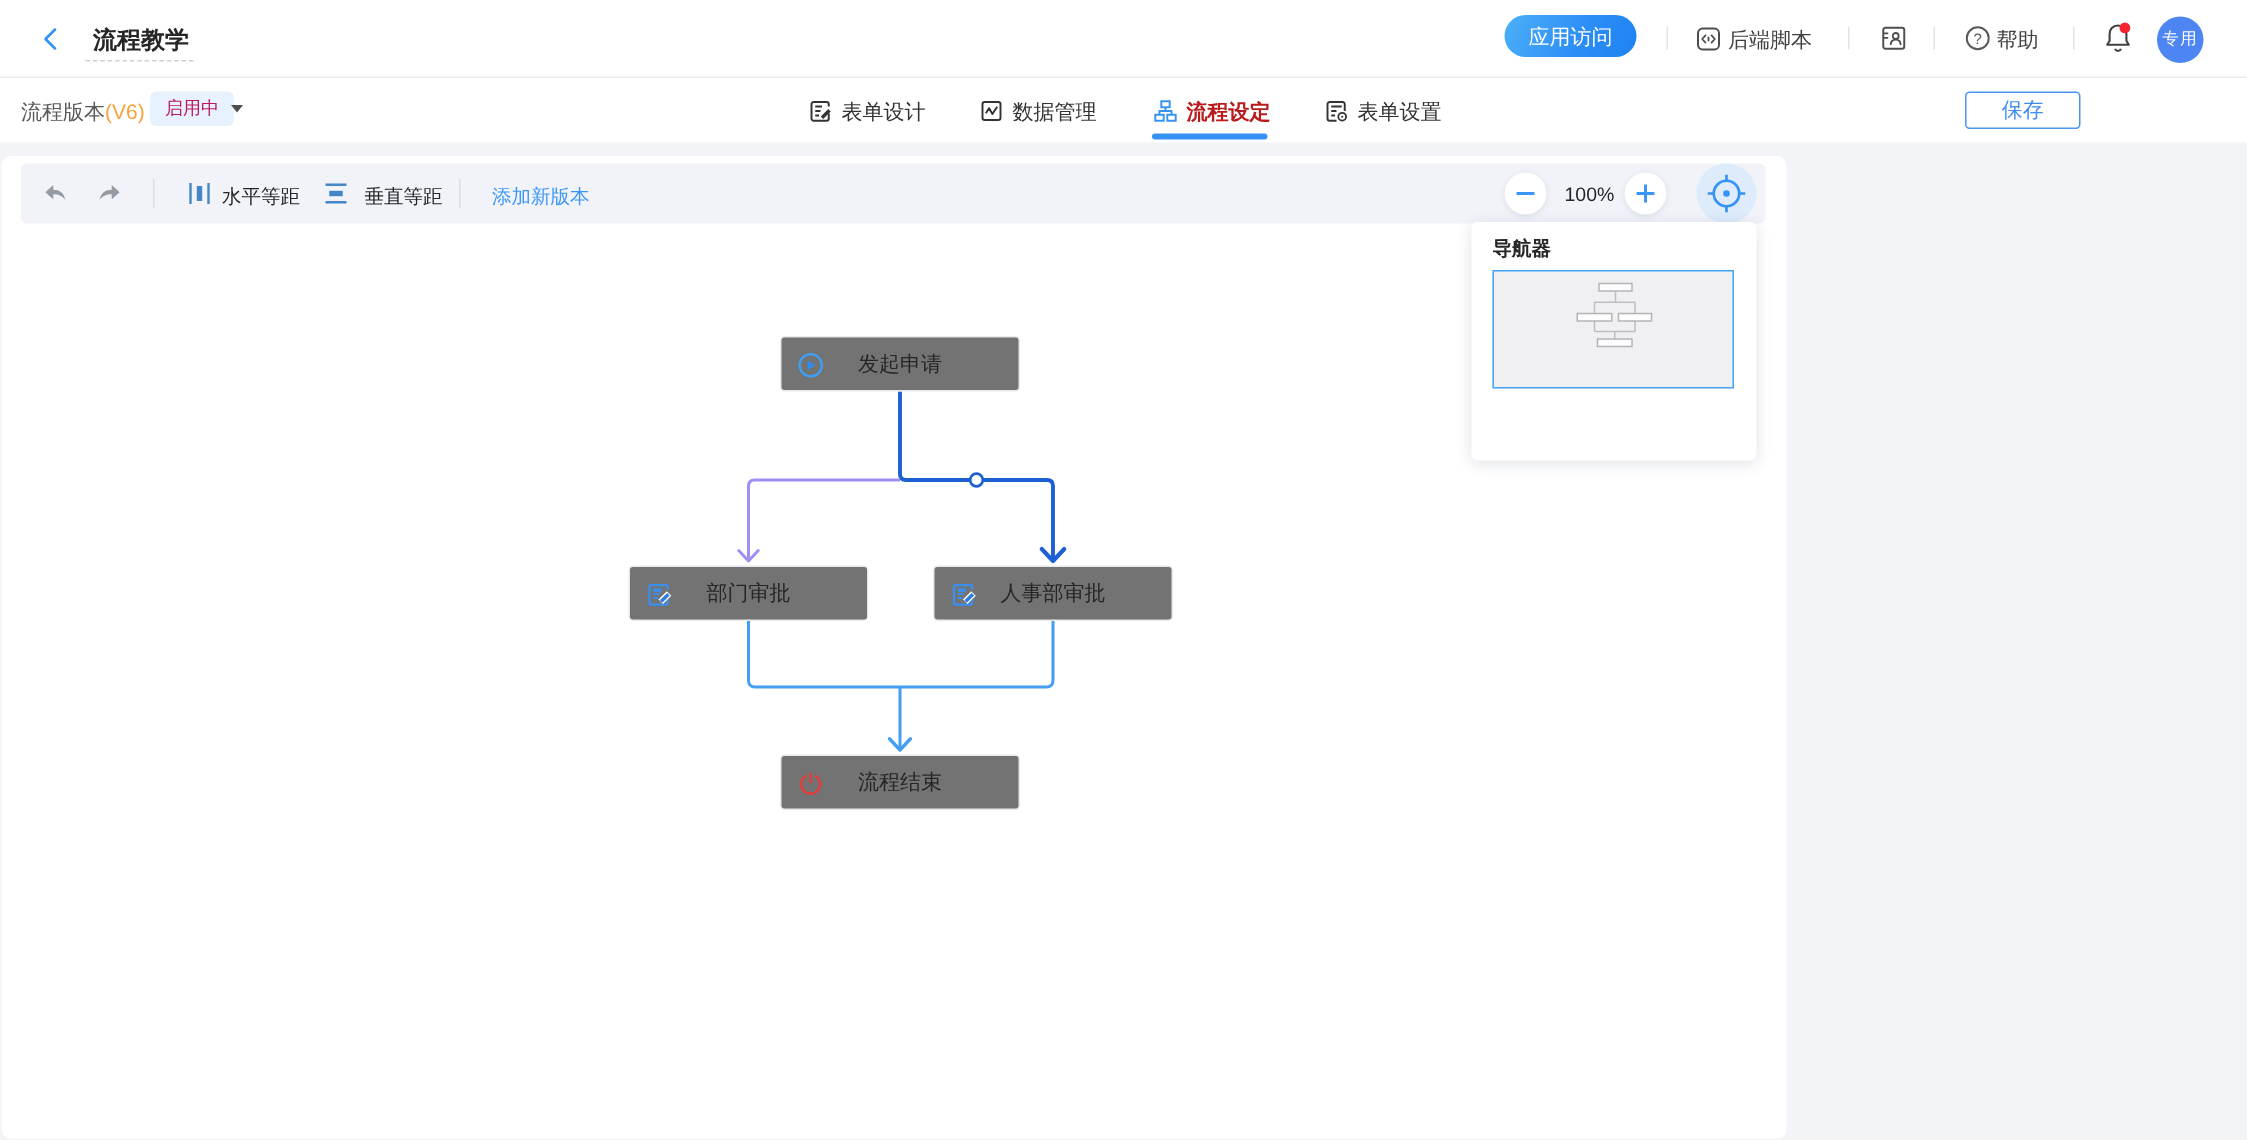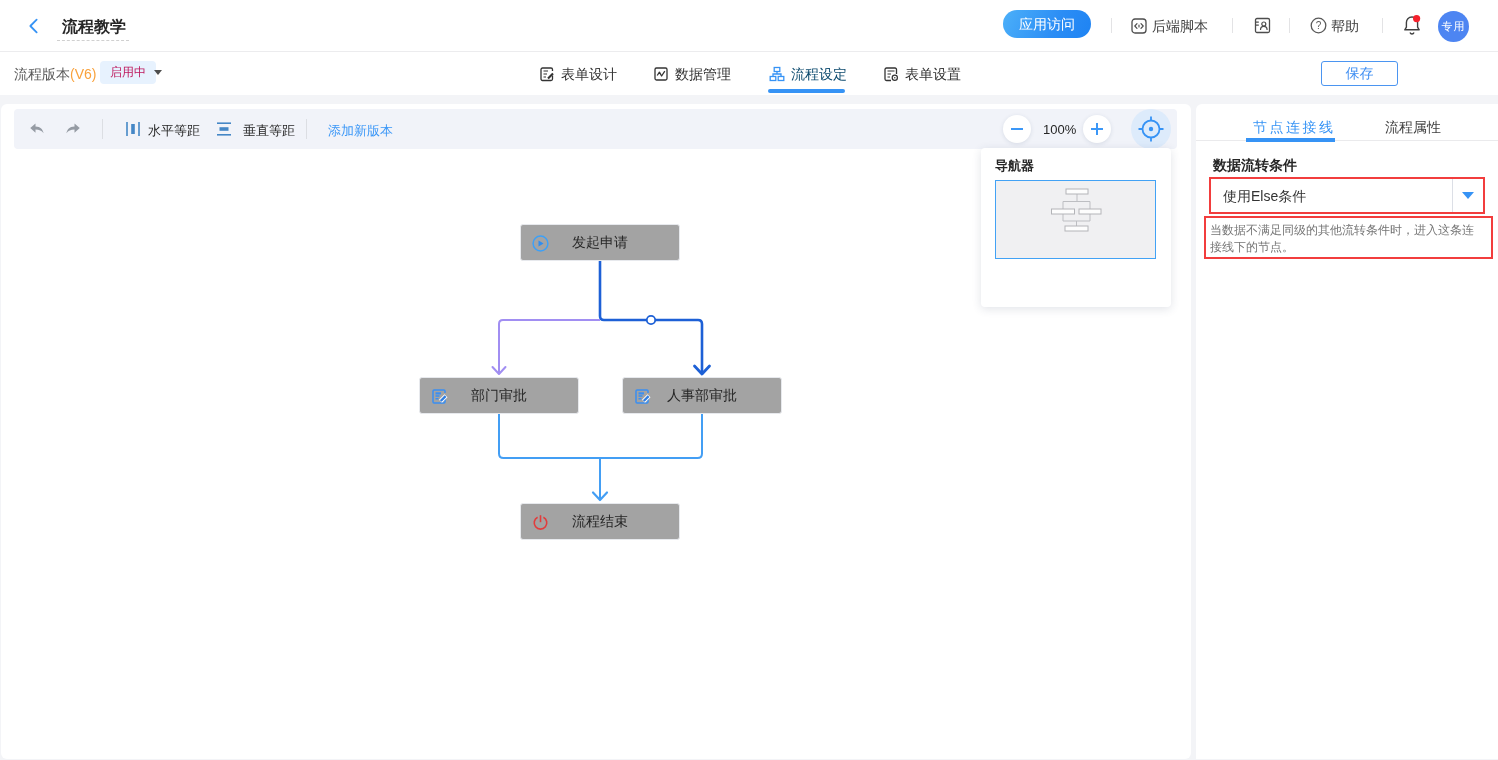--- a/index.html
+++ b/index.html
@@ -22,37 +22,37 @@
 
 #h2{position:absolute;left:0;top:52px;width:1498px;height:44px;background:#fff;}
 #ver{position:absolute;left:14px;top:14px;font-size:14px;color:#595959;}
 #ver .v6{color:#f9a23c;}
 #enable{position:absolute;left:100px;top:9px;height:23px;padding:0 10px;border-radius:4px;
   background:#e7f2fe;color:#be185d;font-size:12px;line-height:23px;}
 #vercaret{position:absolute;left:154px;top:18px;width:0;height:0;
   border-left:4.5px solid transparent;border-right:4.5px solid transparent;border-top:5.5px solid #4d4d4d;}
 .tab{position:absolute;top:14px;height:20px;font-size:14px;color:#333;}
 .tab svg{vertical-align:-3px;margin-right:6px;}
-.tab.active{color:#0c4a6e;}
+.tab.active{color:#b91c1c;font-weight:bold;}
 #tabline{position:absolute;left:768px;top:37px;width:77px;height:4px;border-radius:2px;background:#3693f5;}
 #savebtn{position:absolute;left:1310px;top:9px;width:77px;height:25px;border:1px solid #4b95f1;
-  border-radius:3px;color:#3e8ef2;font-size:14px;text-align:center;line-height:23px;background:#fff;margin-left:11px;}
+  border-radius:3px;color:#3e8ef2;font-size:14px;text-align:center;line-height:23px;background:#fff;}
 
 #main{position:absolute;left:0;top:95px;width:1498px;height:665px;background:#f3f4f7;}
 #canvas{position:absolute;left:1px;top:9px;width:1190px;height:655px;background:#fff;border-radius:6px;padding-left:28px;}
 #rpanel{position:absolute;left:1196px;top:9px;width:302px;height:655px;background:#fff;border-radius:6px 0 0 0;}
 
 #toolbar{position:absolute;left:13px;top:5px;width:1163px;height:40px;background:#f1f3f9;border-radius:4px;}
 .tbsep{position:absolute;top:10px;width:1px;height:20px;background:#dcdee3;}
 .tbtxt{position:absolute;top:13px;font-size:13px;color:#262626;}
 .tbblue{color:#3b97f7;text-align:center;}
 .zoomc{position:absolute;top:6px;width:28px;height:28px;border-radius:50%;background:#fff;box-shadow:0 1px 4px rgba(31,56,88,.12);}
 #loc{position:absolute;left:1117px;top:0px;width:40px;height:40px;border-radius:50%;background:#ddebfb;}
 
-.node{position:absolute;width:160px;height:37px;background:#a3a3a3;border:1px solid #e7e9ed;border-radius:3px;
+.node{position:absolute;width:160px;height:37px;background:#737373;border:1px solid #e7e9ed;border-radius:3px;
   font-size:14px;color:#262626;text-align:center;line-height:35px;}
 .node svg{position:absolute;left:11px;top:10px;}
 
 #nav{position:absolute;left:980px;top:44px;width:190px;height:159px;background:#fff;border-radius:4px;
   box-shadow:0 2px 10px rgba(40,60,90,.14);}
 #nav .cap{position:absolute;left:14px;top:9px;font-size:13px;font-weight:bold;color:#262626;}
 #navbox{position:absolute;left:14px;top:32px;width:161px;height:79px;background:#f0f0f2;border:1px solid #42a2f5;}
 
 .rtab{position:absolute;top:15px;font-size:14px;color:#404040;}
 .rtab.on{letter-spacing:2.5px;}
@@ -224,27 +224,14 @@
             <path d="M81,13 V20.5 M67,20.5 H94 M67,20.5 V28 M94,20.5 V28 M67,33 V40 M94,33 V40 M67,40 H94 M80.5,40 V45" fill="none" stroke="#bdbec2" stroke-width="1"></path>
             <rect x="70" y="8" width="22" height="5" fill="#fdfdfd" stroke="#b3b4b8" stroke-width="1"></rect>
             <rect x="55.5" y="28" width="23" height="5" fill="#fdfdfd" stroke="#b3b4b8" stroke-width="1"></rect>
             <rect x="83" y="28" width="22" height="5" fill="#fdfdfd" stroke="#b3b4b8" stroke-width="1"></rect>
             <rect x="69" y="45" width="23" height="5" fill="#fdfdfd" stroke="#b3b4b8" stroke-width="1"></rect>
           </svg>
         </div>
       </div>
     </div>
 
-    <div id="rpanel">
-      <div class="rtab on" style="left:57px">节点连接线</div>
-      <div class="rtab" style="left:189px">流程属性</div>
-      <div id="rline"></div>
-      <div id="rtabbar"></div>
-      <div id="condlab">数据流转条件</div>
-      <div id="sel">
-        <div class="txt">使用Else条件</div>
-        <div class="vline"></div>
-        <div class="car"></div>
-      </div>
-      <div id="desc">当数据不满足同级的其他流转条件时，进入这条连<br>接线下的节点。</div>
-    </div>
   </div>
 </div>
 
 </body></html>

